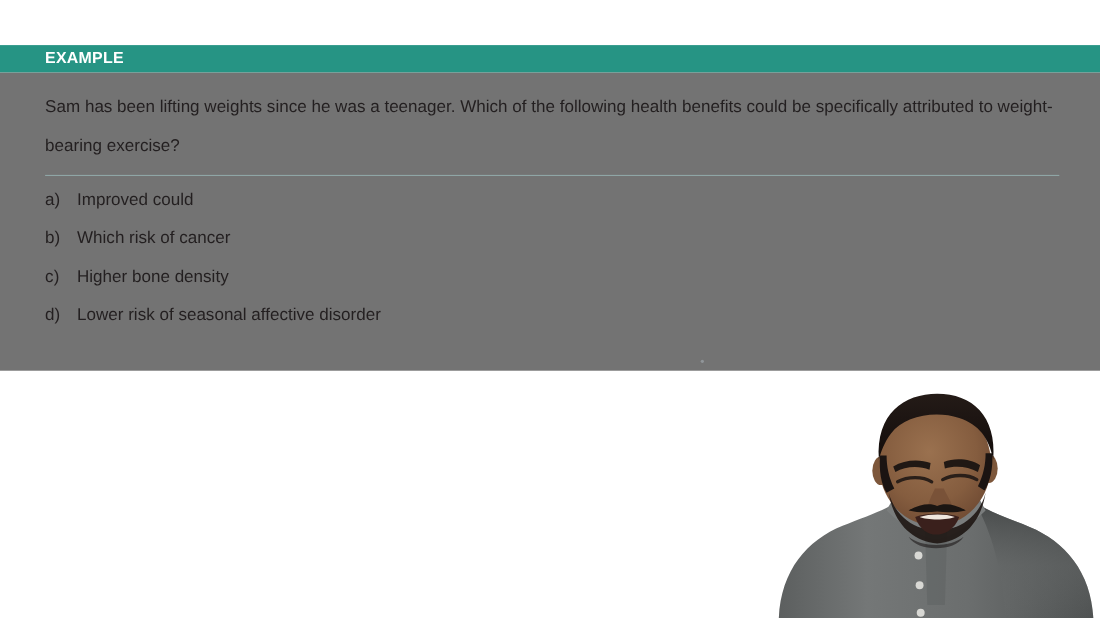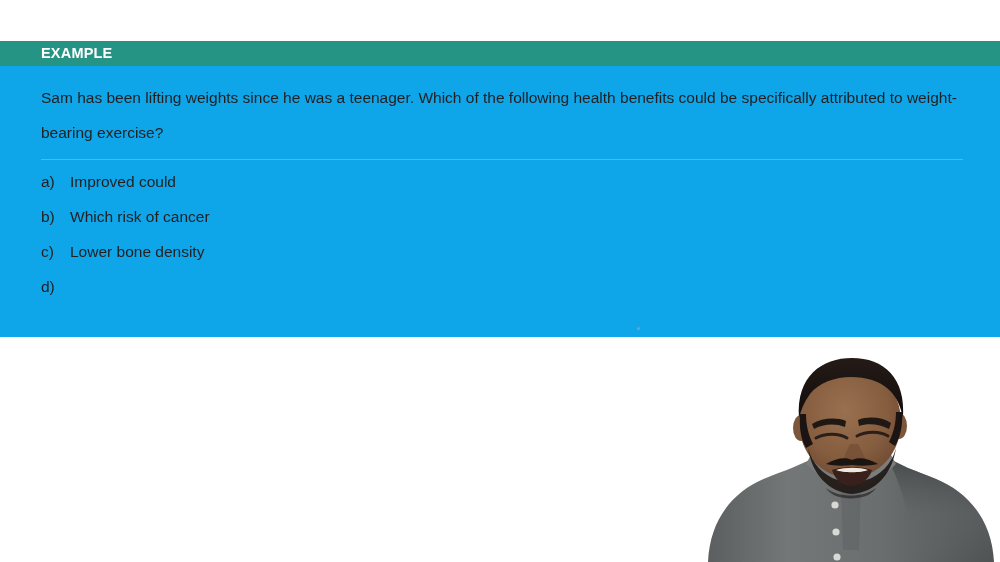--- a/index.html
+++ b/index.html
@@ -43,21 +43,21 @@
   }
   .example-header-label {
     color: #ffffff;
     font-size: 14.5px;
     font-weight: bold;
     letter-spacing: 0.2px;
     line-height: 1;
   }
 
   .example-body {
-    background: #0ea5e9;
+    background: #737373;
     padding: 0 0 24px 0;
     min-height: 229px;
     box-sizing: border-box;
   }
 
   .question-block {
     padding: 14px 41px 0 41px;
     max-width: 925px;
   }
   .question-text {
@@ -148,24 +148,25 @@
         <li class="option">
           <span class="option-letter">a)</span>
           <span class="option-label">Improved could</span>
         </li>
         <li class="option">
           <span class="option-letter">b)</span>
           <span class="option-label">Which risk of cancer</span>
         </li>
         <li class="option">
           <span class="option-letter">c)</span>
-          <span class="option-label">Lower bone density</span>
+          <span class="option-label">Higher bone density</span>
         </li>
         <li class="option">
           <span class="option-letter">d)</span>
+          <span class="option-label">Lower risk of seasonal affective disorder</span>
         </li>
       </ul>
 
     </div>
   </section>
 
   <div class="cursor-dot"></div>
 
   <div class="instructor">
     <svg viewBox="0 0 300 210" xmlns="http://www.w3.org/2000/svg">

